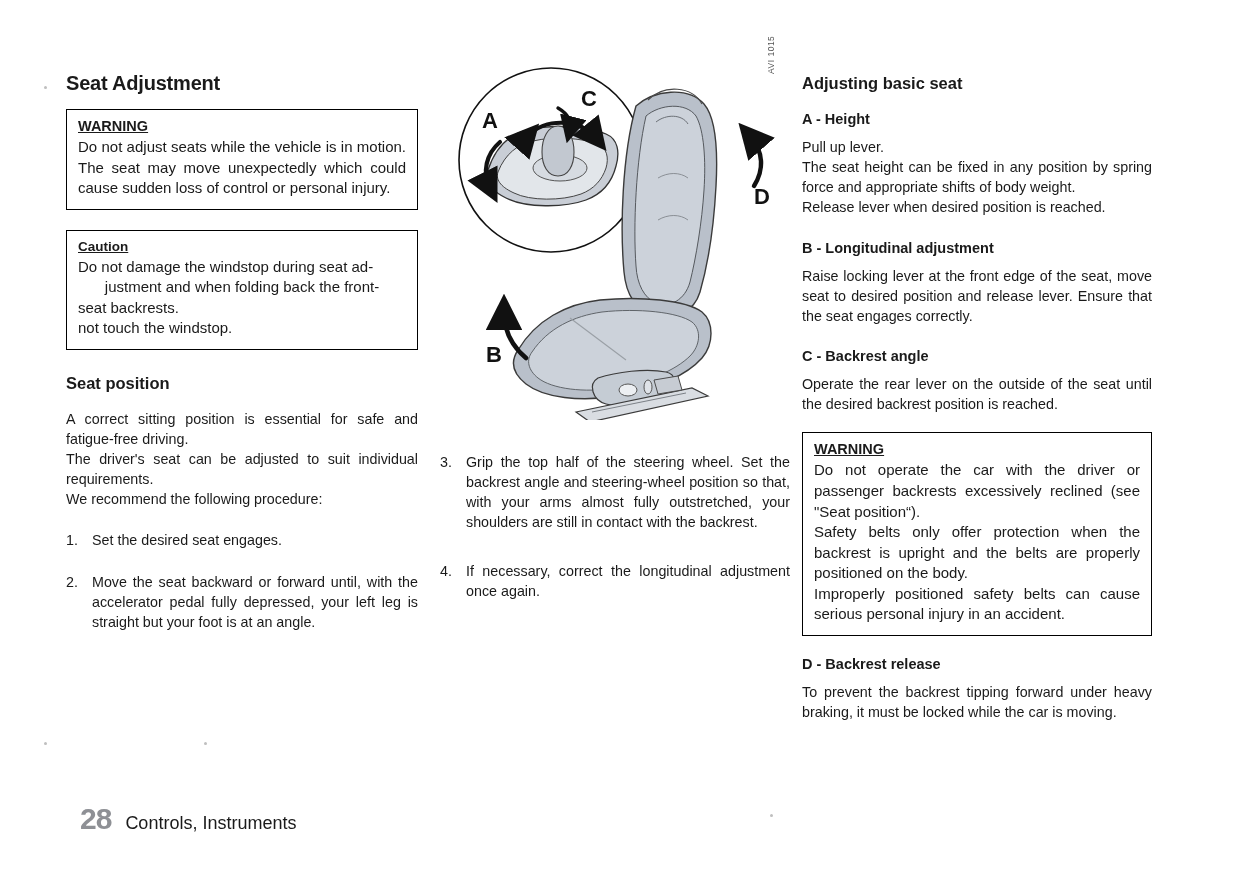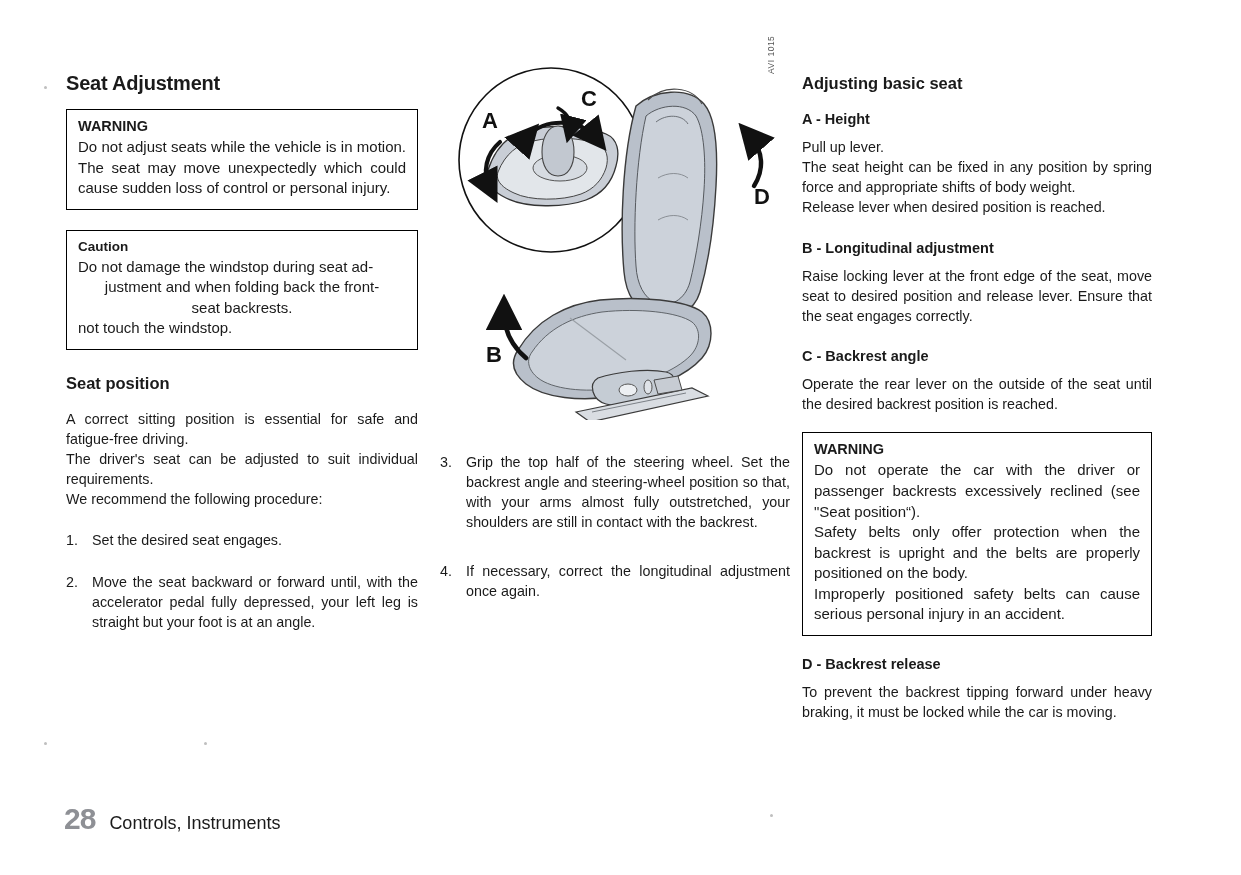--- a/index.html
+++ b/index.html
@@ -68,20 +68,21 @@
     border: 1.6px solid #000;
     padding: 8px 11px 10px 11px;
     margin-bottom: 22px;
     box-sizing: border-box;
   }
   .notice-box .notice-label {
     font-size: 14.5px;
     font-weight: bold;
     margin: 0 0 3px 0;
     display: block;
+    text-decoration: underline;
   }
   .notice-box .notice-label.small {
     font-size: 13.5px;
   }
   .notice-box p {
     margin: 0;
     font-size: 15px;
     line-height: 1.37;
     text-align: justify;
   }
@@ -115,21 +116,21 @@
     position: absolute;
     left: 0;
     top: 0;
     width: 22px;
     text-align: left;
   }
 
   
   .footer {
     position: absolute;
-    left: 64px;
+    left: 80px;
     bottom: 55px;
     display: flex;
     align-items: baseline;
     text-align: center;
   }
   .footer .pagenum {
     font-size: 30px;
     font-weight: bold;
     color: #8e9095;
     letter-spacing: -1px;
@@ -178,21 +179,21 @@
 
     <div class="notice-box" style="margin-bottom:20px;">
       <span class="notice-label">WARNING</span>
       <p>Do not adjust seats while the vehicle is in motion. The seat may move unexpectedly which could cause sudden loss of control or personal injury.</p>
     </div>
 
     <div class="notice-box" style="margin-bottom:24px;">
       <span class="notice-label small">Caution</span>
       <p style="text-align:left;">Do not damage the windstop during seat ad-</p>
       <p style="text-align:center;">justment and when folding back the front-</p>
-      <p style="text-align:center;">seat backrests.</p>
+      <p style="text-align:left;">seat backrests.</p>
       <p style="text-align:left;">not touch the windstop.</p>
     </div>
 
     <h2 class="sub-title" style="margin-bottom:16px;">Seat position</h2>
 
     <p class="body tight">A correct sitting position is essential for safe and fatigue-free driving.</p>
     <p class="body tight">The driver's seat can be adjusted to suit individual requirements.</p>
     <p class="body" style="margin-bottom:20px;">We recommend the following procedure:</p>
 
     <ol class="steps">

